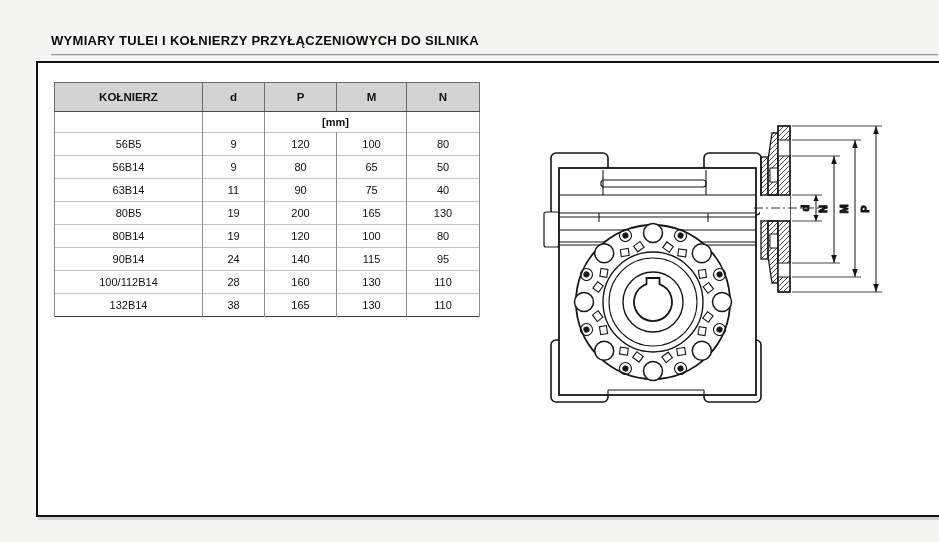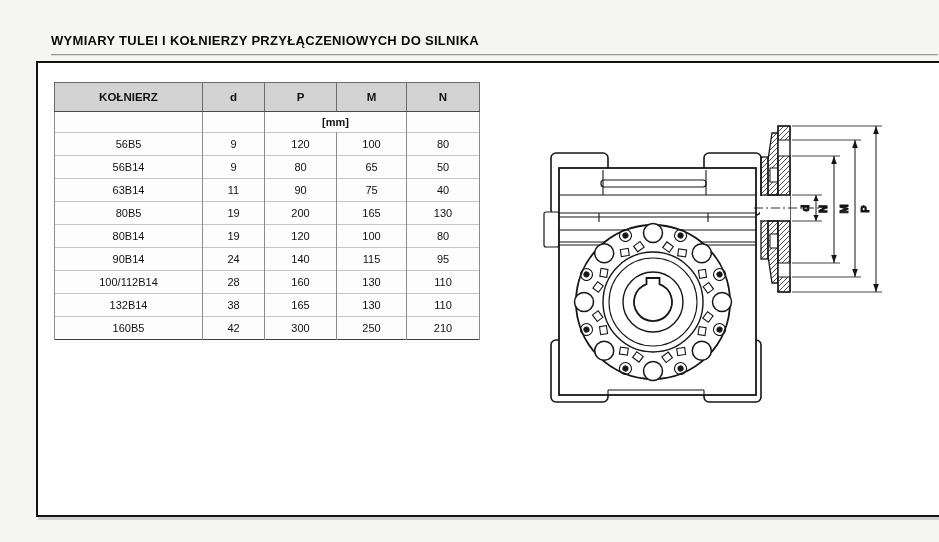--- a/index.html
+++ b/index.html
@@ -132,27 +132,20 @@
           <td>160</td>
           <td>130</td>
           <td>110</td>
         </tr>
         <tr>
           <td>132B14</td>
           <td>38</td>
           <td>165</td>
           <td>130</td>
           <td>110</td>
-        </tr>
-        <tr>
-          <td>160B5</td>
-          <td>42</td>
-          <td>300</td>
-          <td>250</td>
-          <td>210</td>
         </tr>
       </tbody>
   </table>
 
   <div class="drawing">
     <svg width="420" height="350" viewBox="0 0 420 350">
       <defs>
         <pattern id="hatch" patternUnits="userSpaceOnUse" width="5" height="5">
           <path d="M0,5 L5,0" stroke="#3a3a3a" stroke-width="0.9"></path>
         </pattern>

